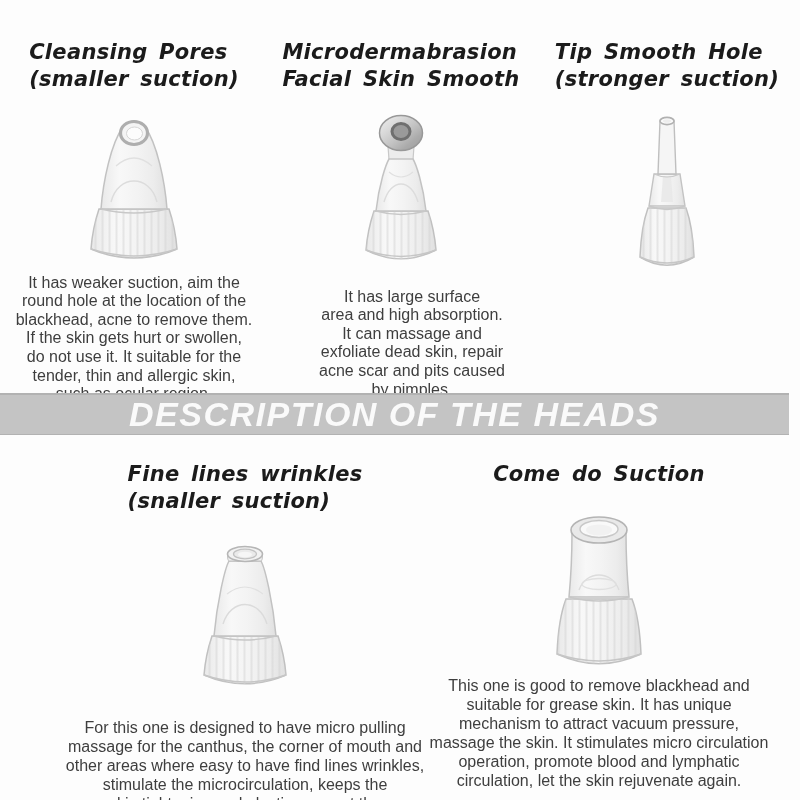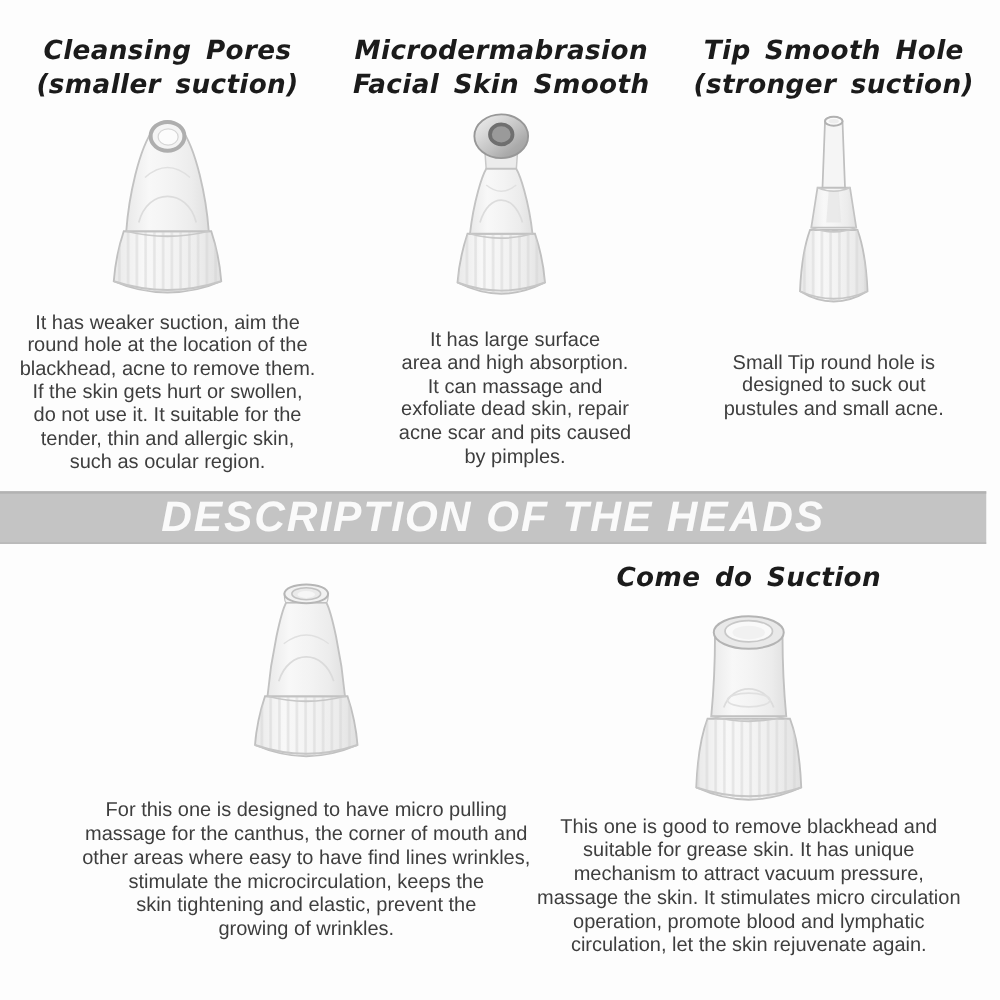--- a/index.html
+++ b/index.html
@@ -19,27 +19,26 @@
     box-sizing: border-box;
   }
   .row-top .card { padding-top: 27px; }
   .row-bottom .card { padding-top: 12px; }
   .c1 { width: 268px; }
   .c2 { width: 266px; }
   .c3 { width: 266px; }
   .c4 { width: 450px; padding-left: 40px; }
   .c5 { width: 350px; padding-right: 52px; }
   .head-title {
-    margin: 0;
+    margin: 12px;
     font-family: "DejaVu Sans", sans-serif;
     font-weight: bold; font-style: italic;
     font-size: 21px; line-height: 1.3;
     letter-spacing: 0.3px; word-spacing: 4px;
     color: var(--title-text, #1b1b1b);
-    text-align: center;
   }
   .tline { display: block; }
   .figure { margin: 0; line-height: 0; }
   .f1, .f2, .f3 { margin-top: 6px; }
   .f4, .f5 { margin-top: 8px; }
   .desc {
     margin: 0;
     font-size: 16px; line-height: 1.165;
     color: var(--body-text, #3e3e3e);
     text-align: center;
@@ -171,31 +170,34 @@
           <path d="M21,145 Q48,157 75,145" fill="none" stroke="#c6c6c6" stroke-width="1.5"></path>
           <path d="M35,62 L61,62 L66,94 L30,94 Z" fill="url(#g3)" stroke="#c3c3c3" stroke-width="1.4"></path>
           <path d="M44,64 L52,64 L54,90 L42,90 Z" fill="#e7e7e7" opacity="0.8"></path>
           <path d="M35,62 Q48,68 61,62" fill="none" stroke="#c9c9c9" stroke-width="1.2"></path>
           <path d="M30,94 Q48,101 66,94" fill="none" stroke="#c8c8c8" stroke-width="1.4"></path>
           <path d="M41,9 C41,4.5 55,4.5 55,9 L57,62 L39,62 Z" fill="#f5f5f5" stroke="#bfbfbf" stroke-width="1.4"></path>
           <ellipse cx="48" cy="9" rx="7" ry="3.6" fill="#fafafa" stroke="#b1b1b1" stroke-width="1.6"></ellipse>
           <ellipse cx="48" cy="9" rx="4" ry="1.8" fill="#ededed"></ellipse>
         </svg>
       </figure>
-      <p class="desc d3">Small Tip round hole is<br>designed to suck out<br>pustules and small acne.</p>
     </section>
   </div>
 
   <div class="banner">
     <span class="banner-text">DESCRIPTION OF THE HEADS</span>
   </div>
 
   <div class="row row-bottom">
 
     <section class="card c4">
+      <h2 class="head-title">
+        <span class="tline">Fine lines wrinkles</span>
+        <span class="tline">(snaller suction)</span>
+      </h2>
       <figure class="figure f4">
         <svg width="120" height="156" viewBox="0 0 120 156">
           <defs>
             <linearGradient id="g4" x1="0" y1="0" x2="1" y2="0">
               <stop offset="0" stop-color="#e9e9e9"></stop>
                 <stop offset="0.28" stop-color="#f8f8f8"></stop>
               <stop offset="0.55" stop-color="#f3f3f3"></stop>
                 <stop offset="0.8" stop-color="#ececec"></stop>
               <stop offset="1" stop-color="#e0e0e0"></stop>
             </linearGradient>

